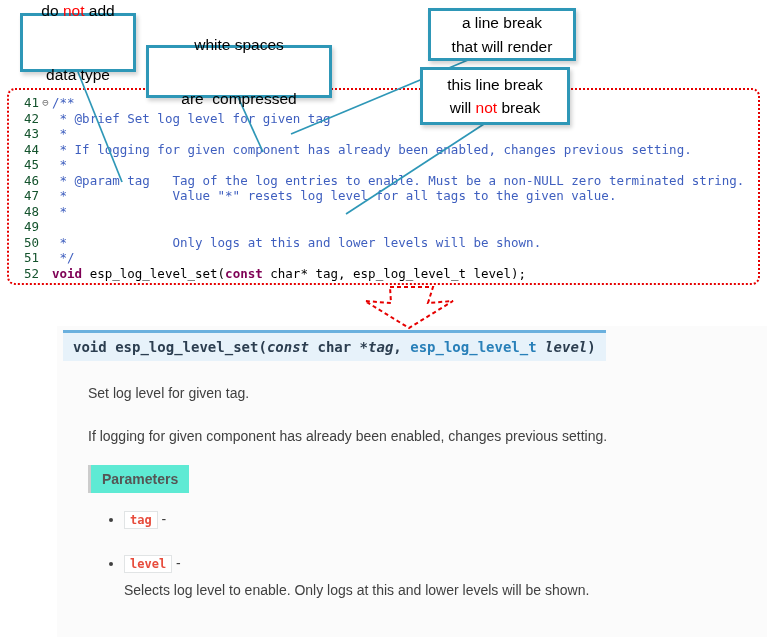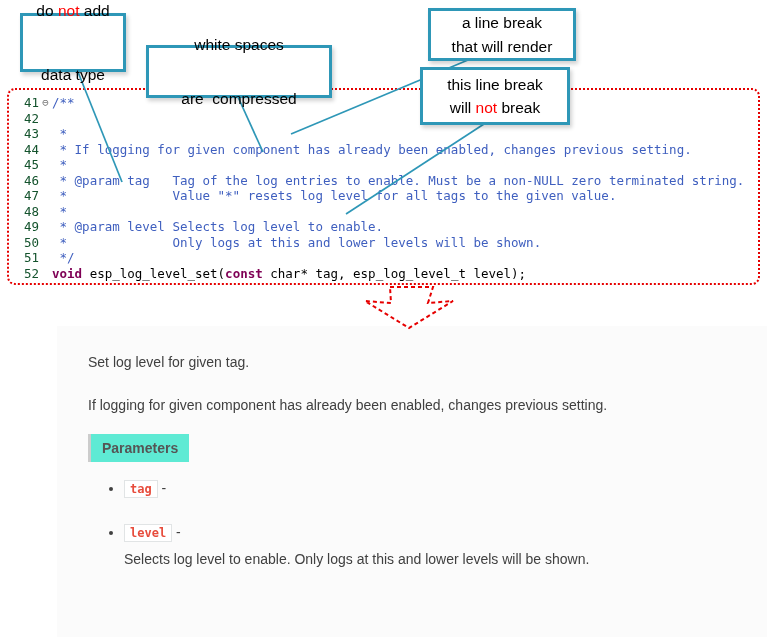--- a/index.html
+++ b/index.html
@@ -9,21 +9,21 @@
   .canvas { position:relative; width:767px; height:637px; background:#ffffff; overflow:hidden; }
 
   
   .callout {
     position:absolute; z-index:5; background:#ffffff;
     border:3px solid #2e97b7; box-shadow:2px 3px 4px rgba(0,0,0,.18);
     display:flex; flex-direction:column; justify-content:center; align-items:center;
     text-align:center; font-size:15.5px; color:#000; line-height:1.5; white-space:pre;
   }
   .callout .red { color:#ff0000; }
-  #callout1 { left:20px;  top:13px; width:106px; height:59px;gap:41px; }
+  #callout1 { left:20px;  top:13px; width:116px; height:59px;gap:41px; }
   #callout2 { left:146px; top:45px; width:186px; height:53px;gap:30px; }
   #callout3 { left:428px; top:8px;  width:148px; height:53px; }
   #callout4 { left:420px; top:67px; width:150px; height:58px; }
 
   
   .codebox {
     position:absolute; z-index:1; left:7px; top:88px; width:753px; height:197px;
     border:2px dotted #e60000; border-radius:8px; background:#ffffff; padding-top:5px;
   }
   .cl { display:flex; height:15.5px; font-family:"DejaVu Sans Mono","Liberation Mono",monospace;
@@ -71,42 +71,42 @@
 </head>
 <body>
 
 <div class="canvas">
 
   <div class="codebox">
     <div class="cl">
       <span class="ln">41</span><span class="fold">⊖</span><span class="lc c-com">/**</span>
     </div>
     <div class="cl">
-      <span class="ln">42</span><span class="fold"></span>
+      <span class="ln">42</span><span class="fold"></span><span class="lc c-com"> * @brief Set log level for given tag</span>
     </div>
     <div class="cl">
       <span class="ln">43</span><span class="fold"></span><span class="lc c-com"> *</span>
     </div>
     <div class="cl">
       <span class="ln">44</span><span class="fold"></span><span class="lc c-com"> * If logging for given component has already been enabled, changes previous setting.</span>
     </div>
     <div class="cl">
       <span class="ln">45</span><span class="fold"></span><span class="lc c-com"> *</span>
     </div>
     <div class="cl">
       <span class="ln">46</span><span class="fold"></span><span class="lc c-com"> * @param tag   Tag of the log entries to enable. Must be a non-NULL zero terminated string.</span>
     </div>
     <div class="cl">
       <span class="ln">47</span><span class="fold"></span><span class="lc c-com"> *              Value "*" resets log level for all tags to the given value.</span>
     </div>
     <div class="cl">
       <span class="ln">48</span><span class="fold"></span><span class="lc c-com"> *</span>
     </div>
     <div class="cl">
-      <span class="ln">49</span><span class="fold"></span><span class="lc c-com"> * @param level Selects log level to enable.</span>
+      <span class="ln">49</span><span class="fold"></span>
     </div>
     <div class="cl">
       <span class="ln">50</span><span class="fold"></span><span class="lc c-com"> *              Only logs at this and lower levels will be shown.</span>
     </div>
     <div class="cl">
       <span class="ln">51</span><span class="fold"></span><span class="lc c-com"> */</span>
     </div>
     <div class="cl">
       <span class="ln">52</span><span class="fold"></span><span class="lc"><span class="kw">void</span><span> esp_log_level_set(</span><span class="kw">const</span><span> char* tag, esp_log_level_t level);</span></span>
     </div>
@@ -135,20 +135,21 @@
     <div><span>that will render</span></div>
   </div>
 
   <div class="callout" id="callout4">
     <div><span>this line break</span></div>
     <div><span>will </span><span class="red">not</span><span> break</span></div>
   </div>
 
   <div class="docpanel">
 
+    <div class="sig"><span class="b">void</span><span> </span><span class="b">esp_log_level_set</span><span class="b">(</span><span class="bi">const</span><span class="b"> char *</span><span class="it">tag</span><span class="b">, </span><span class="type">esp_log_level_t</span><span> </span><span class="it">level</span><span class="b">)</span></div>
 
     <div class="doc-body">
       <p class="docp">Set log level for given tag.</p>
       <p class="docp">If logging for given component has already been enabled, changes previous setting.</p>
 
       <div class="params-label">Parameters</div>
 
       <ul class="params">
         <li>
           <span class="lit">tag</span><span> -</span>

